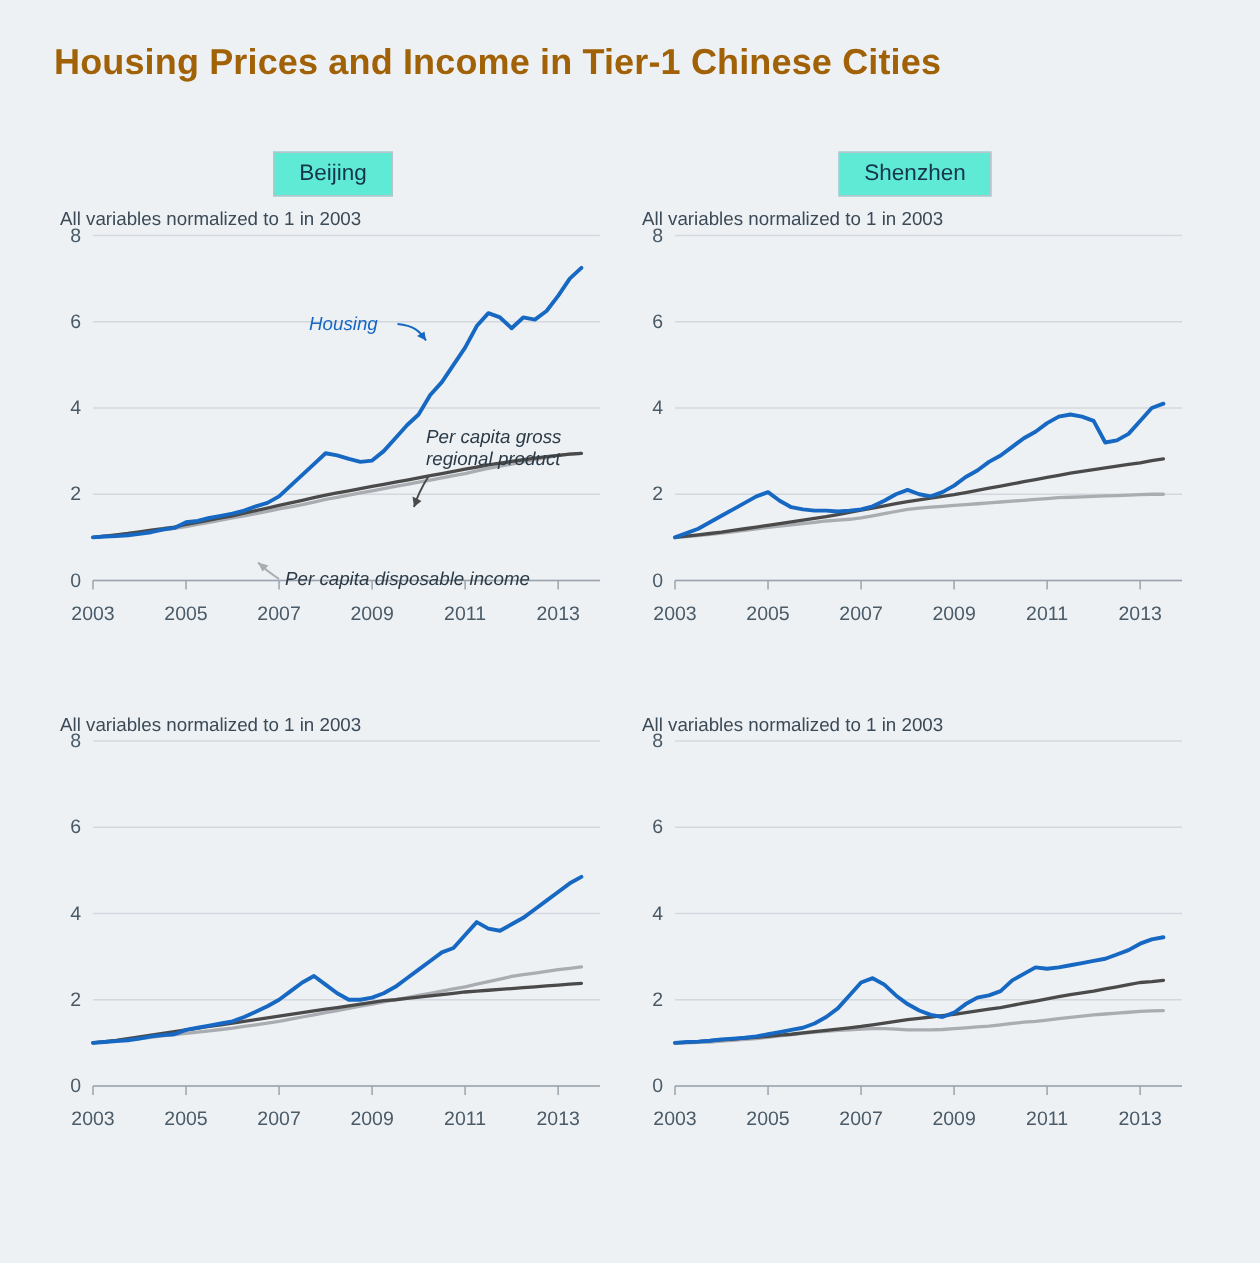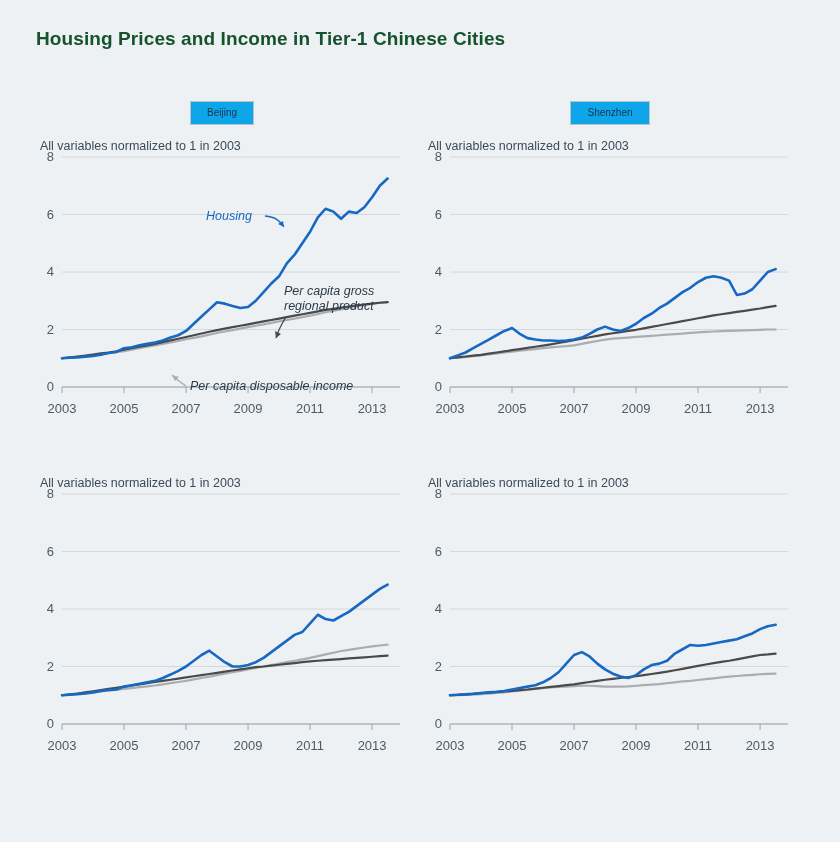--- a/index.html
+++ b/index.html
@@ -17,23 +17,23 @@
   .page {
     position: relative;
     width: 840px;
     height: 842px;
     box-sizing: border-box;
   }
   .main-title {
     position: absolute;
     left: 36px;
     top: 28px;
-    font-size: 19px;
+    font-size: 24px;
     font-weight: bold;
-    color: #14532d;
+    color: #a16207;
     letter-spacing: 0.1px;
   }
   .panels {
     position: absolute;
     left: 0;
     top: 85px;
     width: 840px;
   }
   .panel {
     position: absolute;
@@ -48,24 +48,24 @@
   .panel-label {
     position: absolute;
     top: 16px;
     left: 0;
     width: 400px;
     text-align: center;
     pointer-events: none;
   }
   .panel-label span {
     display: inline-block;
-    background: #0ea5e9;
+    background: #5eead4;
     border: 1px solid #b9c3cb;
     padding: 5px 16px 6px 16px;
-    font-size: 10px;
+    font-size: 15px;
     color: #16344c;
   }
   .panel-note {
     position: absolute;
     left: 18px;
     top: 54px;
     font-size: 12.5px;
     color: #3b4a57;
   }
   .plot-area {

